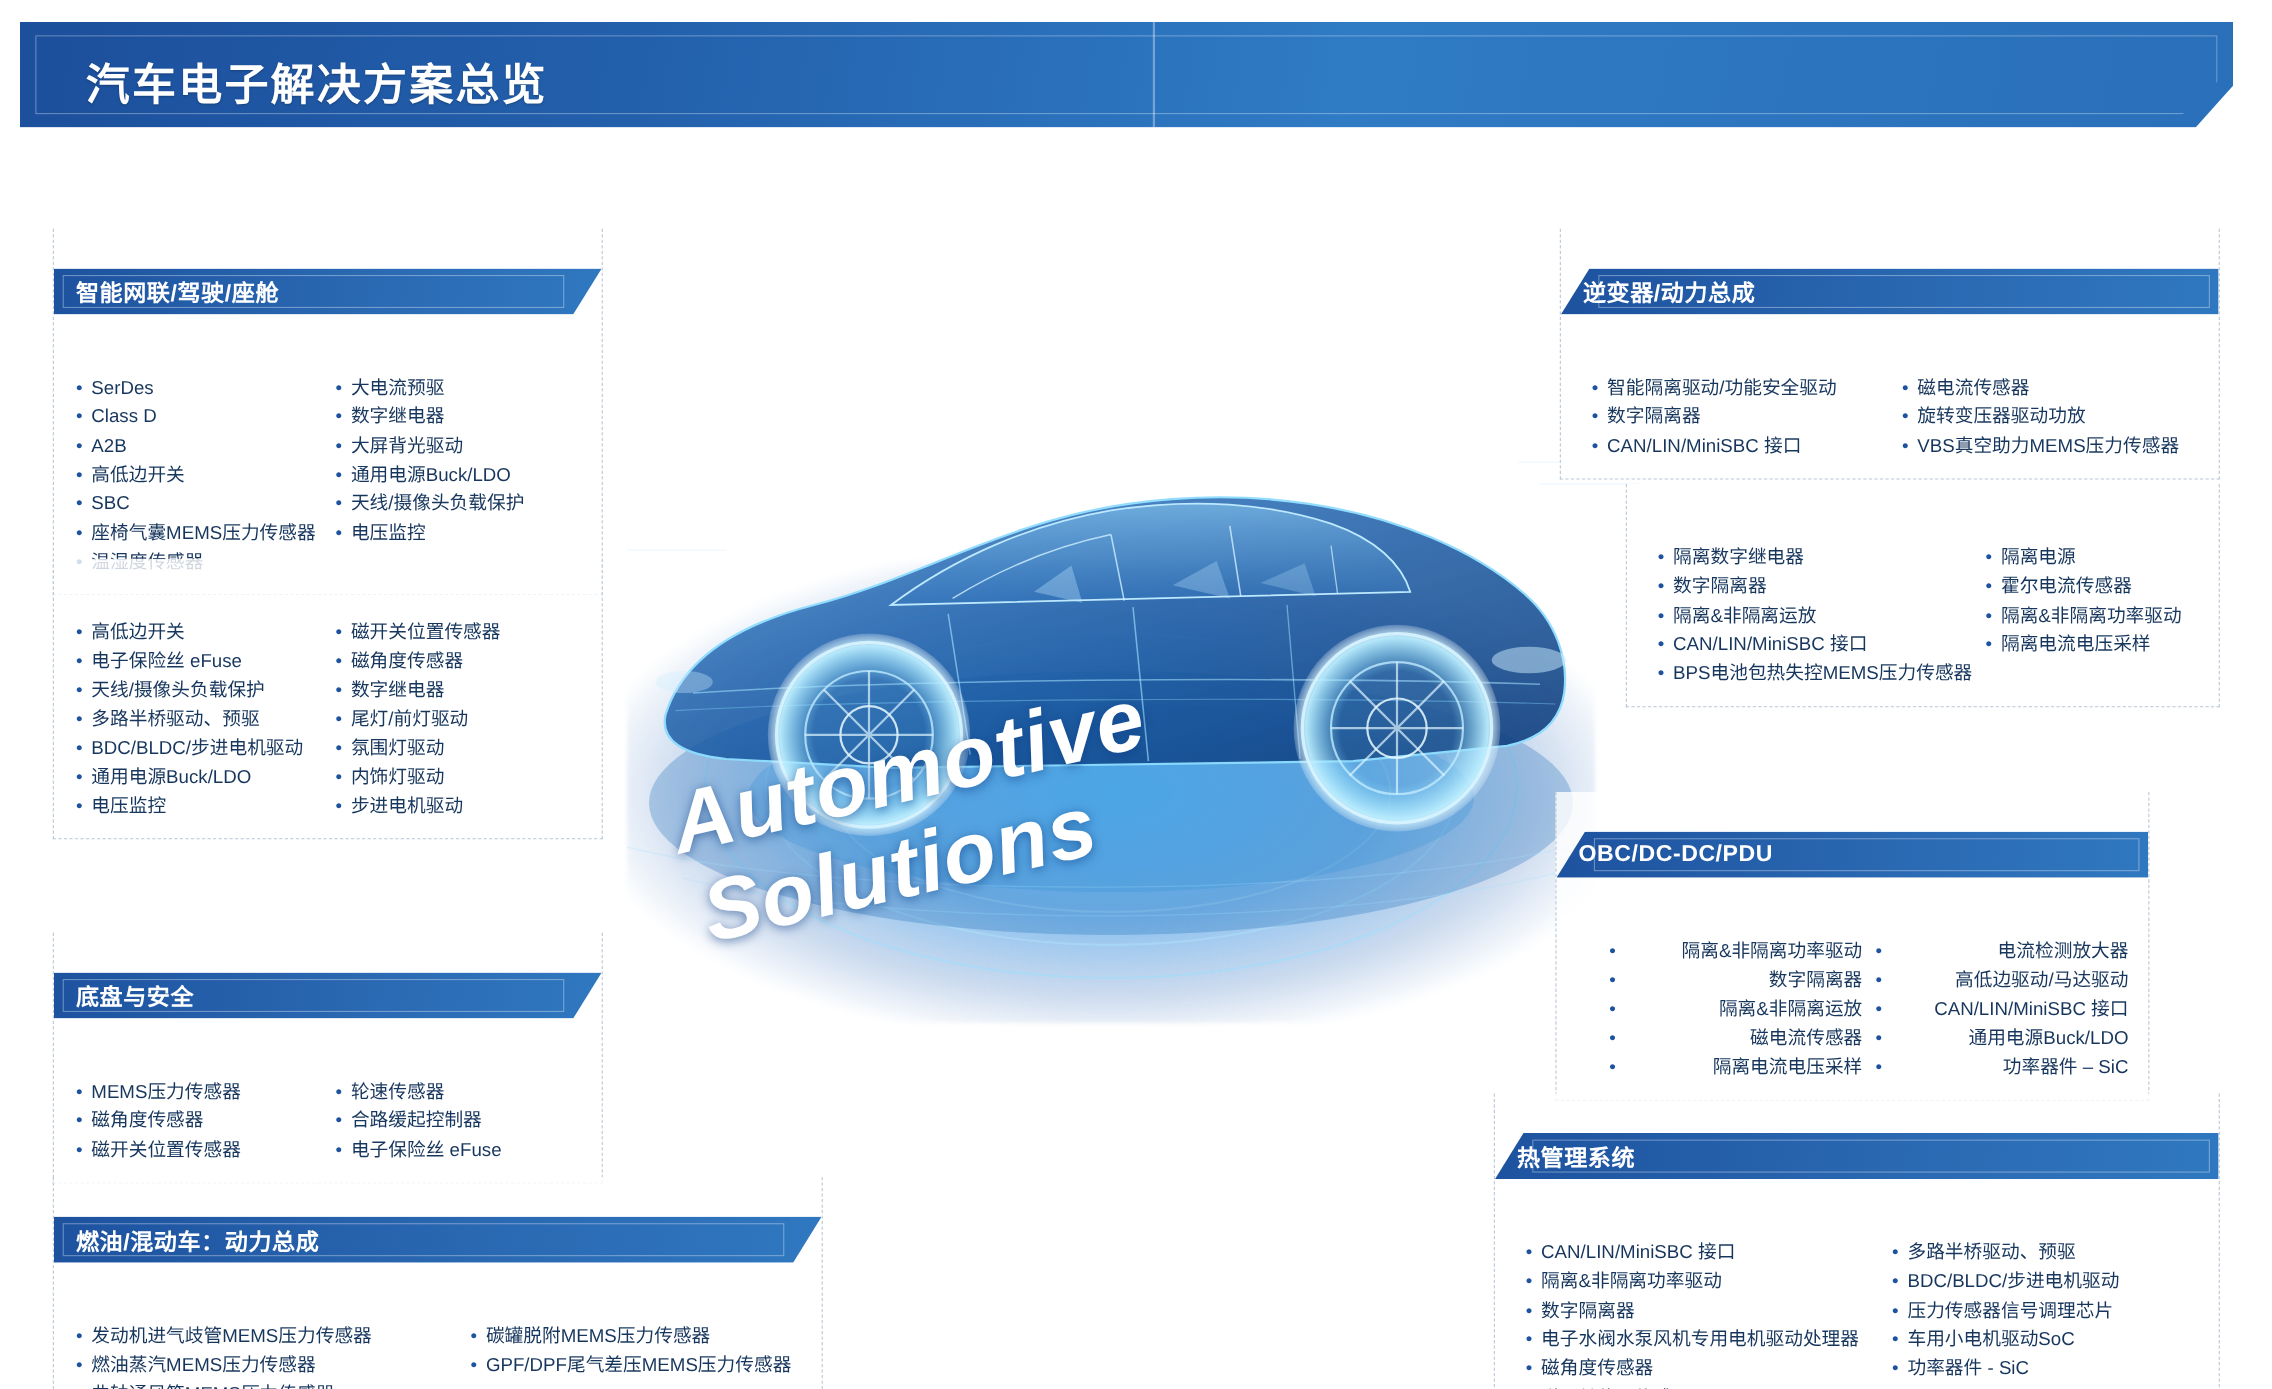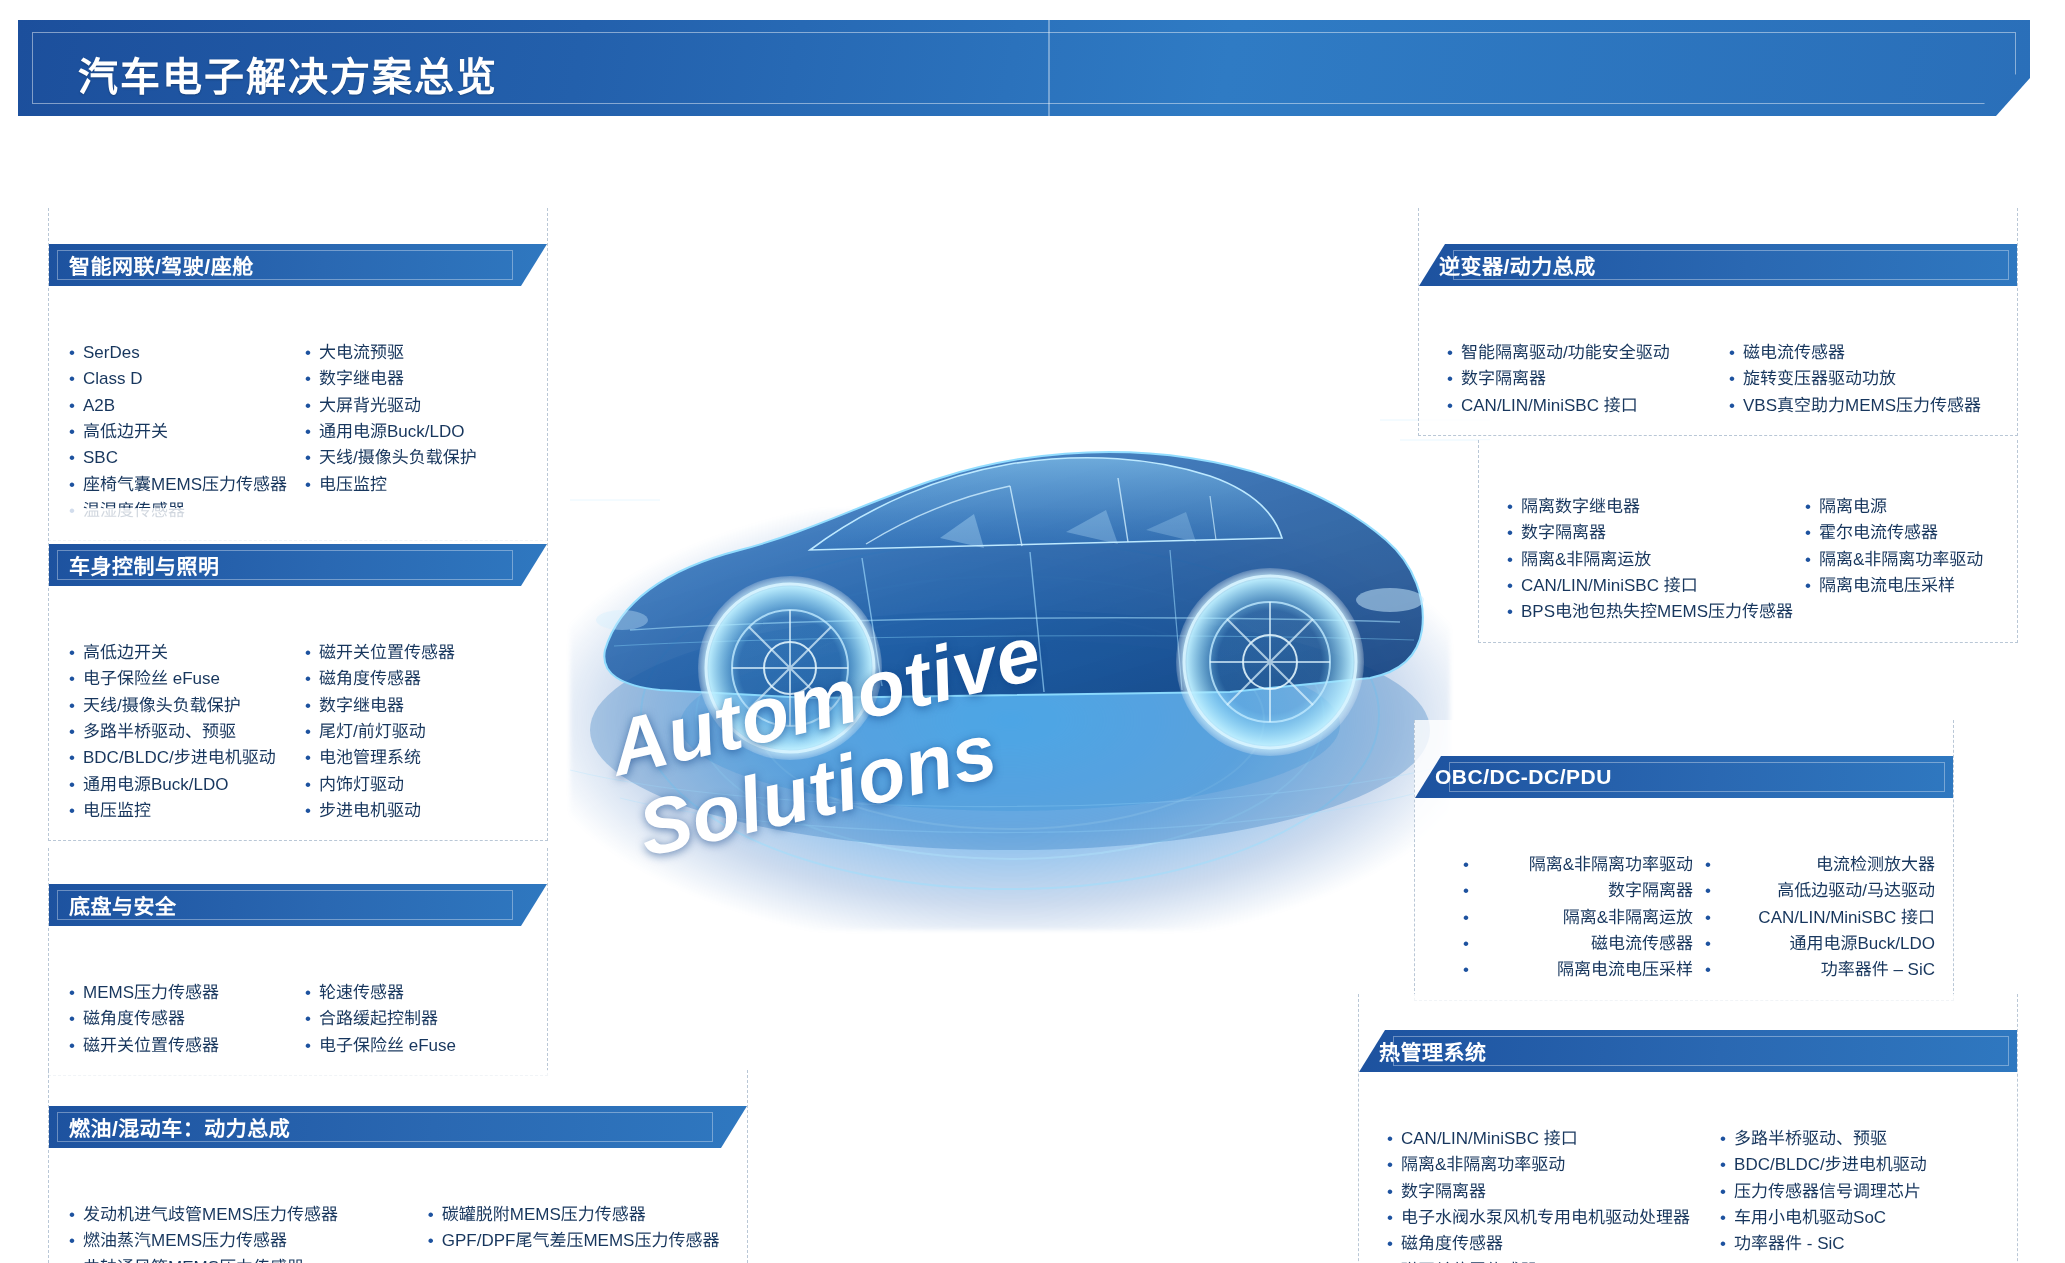--- a/index.html
+++ b/index.html
@@ -277,40 +277,36 @@
         <div class="item">数字继电器</div>
         <div class="item">大屏背光驱动</div>
         <div class="item">通用电源Buck/LDO</div>
         <div class="item">天线/摄像头负载保护</div>
         <div class="item">电压监控</div>
       </div>
     </div>
   </div>
 
   <div class="card" id="card-body">
-    <div class="card-head notch-r">
-      <div class="hd-line"></div>
-      <span class="txt">车身控制与照明</span>
-    </div>
     <div class="cols">
       <div class="col">
         <div class="item">高低边开关</div>
         <div class="item">电子保险丝 eFuse</div>
         <div class="item">天线/摄像头负载保护</div>
         <div class="item">多路半桥驱动、预驱</div>
         <div class="item">BDC/BLDC/步进电机驱动</div>
         <div class="item">通用电源Buck/LDO</div>
         <div class="item">电压监控</div>
       </div>
       <div class="col">
         <div class="item">磁开关位置传感器</div>
         <div class="item">磁角度传感器</div>
         <div class="item">数字继电器</div>
         <div class="item">尾灯/前灯驱动</div>
-        <div class="item">电池管理系统</div>
+        <div class="item">氛围灯驱动</div>
         <div class="item">内饰灯驱动</div>
         <div class="item">步进电机驱动</div>
       </div>
     </div>
   </div>
 
   <div class="card" id="card-chassis">
     <div class="card-head notch-r">
       <div class="hd-line"></div>
       <span class="txt">底盘与安全</span>

